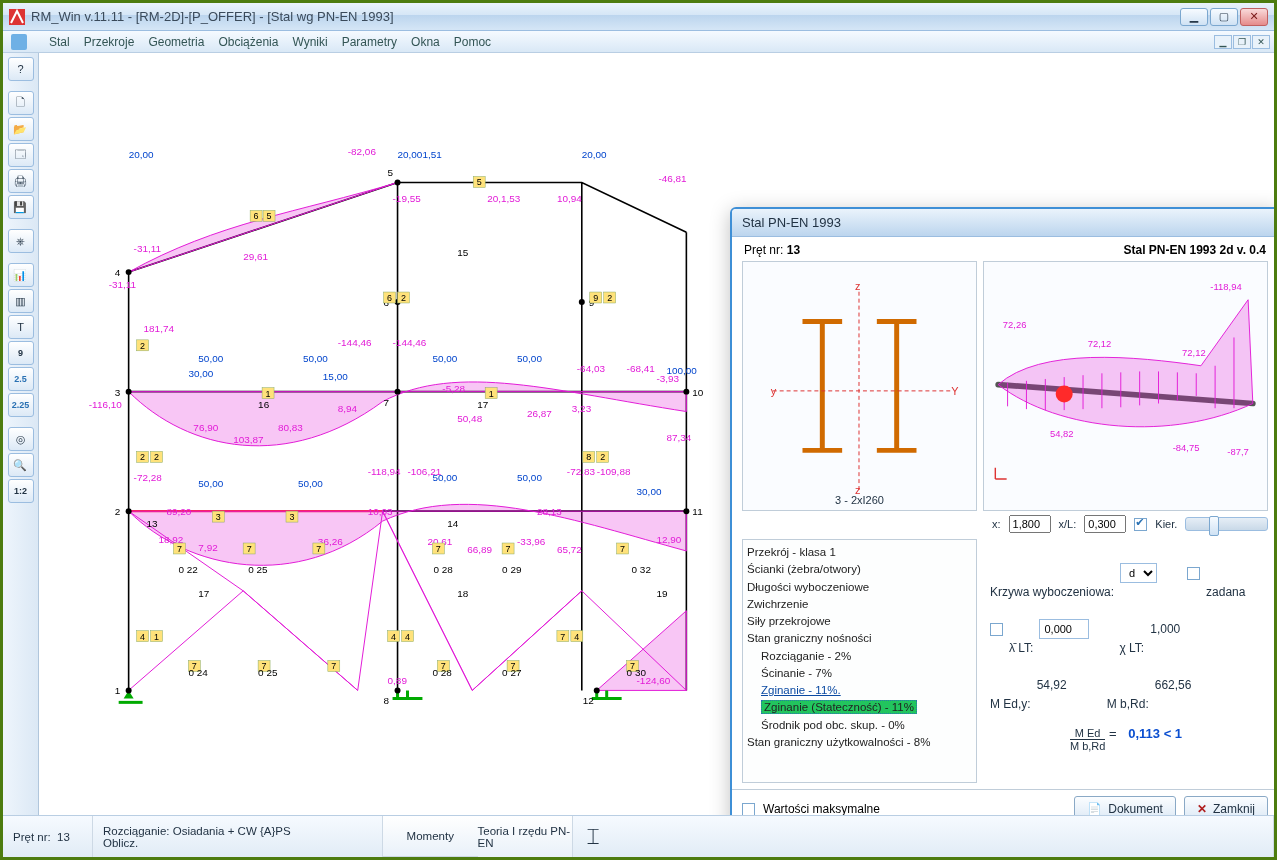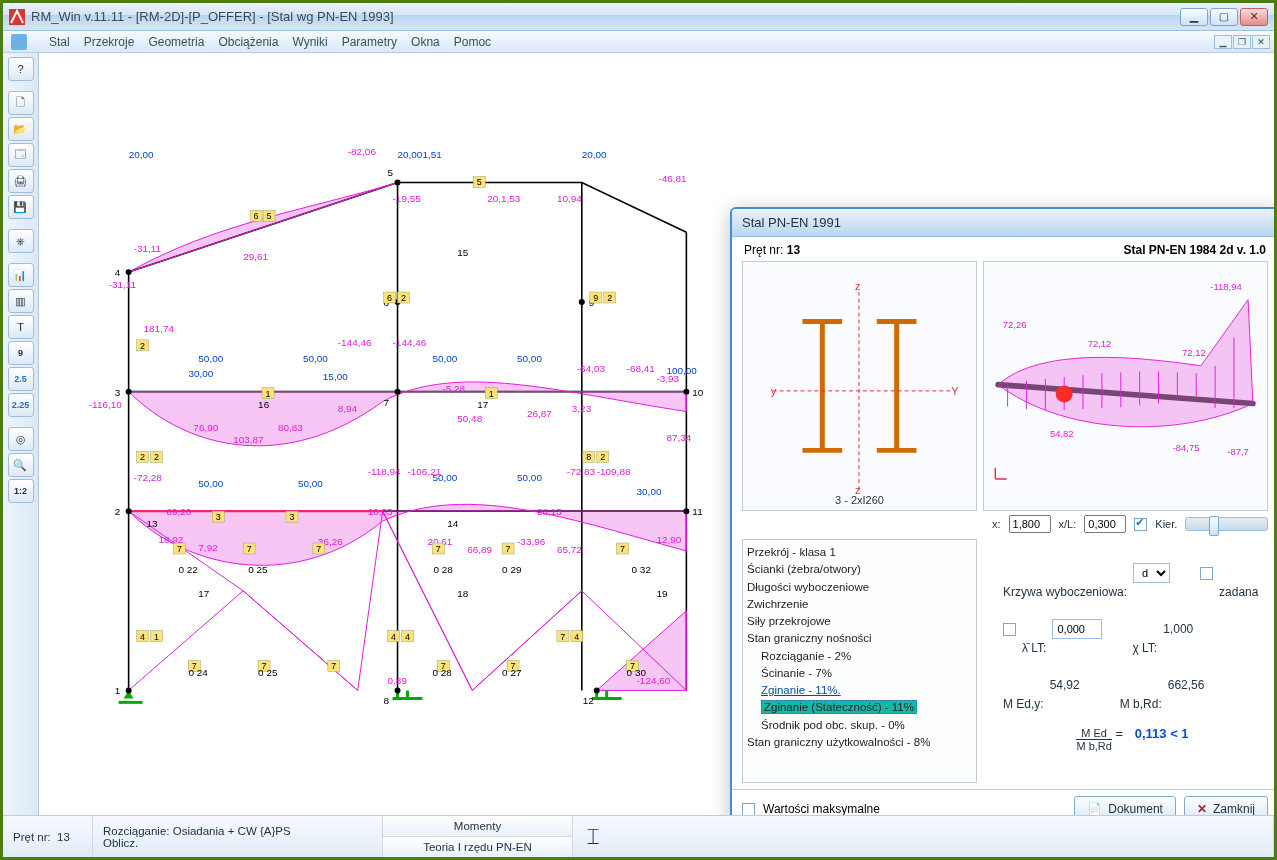--- a/index.html
+++ b/index.html
@@ -43,44 +43,44 @@
 .panel.moment  { flex:1; }
 .panel .caption { position:absolute; bottom:4px; left:0; right:0; text-align:center; font-size:11px; color:#234; }
 .panel svg { position:absolute; inset:0; }
 .slider-row { display:flex; gap:8px; align-items:center; padding:4px 10px 6px 260px; font-size:11px; color:#234; }
 .slider-row input[type=text] { width:42px; height:18px; font-size:11px; padding:0 2px; }
 .slider-row .slider { flex:1; height:14px; background:linear-gradient(#e6eef6,#c9d9e8); border:1px solid #9bbde0; border-radius:3px; position:relative; }
 .slider-row .slider::after { content:""; position:absolute; left:28%; top:-2px; width:8px; height:18px; background:linear-gradient(#f7fbff,#cfe2f4); border:1px solid #7ba7cf; border-radius:2px; }
 .chk { width:13px; height:13px; border:1px solid #7ba7cf; background:#fff; display:inline-block; vertical-align:middle; position:relative; }
 .chk.on::after { content:"✔"; position:absolute; top:-3px; left:0; font-size:11px; color:#2a71b3; }
 
-.lower { display:flex; gap:20px; padding:0 10px 6px; flex:1; }
+.lower { display:flex; gap:7px; padding:0 10px 6px; flex:1; }
 .tree { width:235px; border:1px solid #c0cdd9; background:#fdfefe; padding:4px 6px 4px 4px; font-size:11.5px; color:#222; line-height:1.5; overflow:auto; }
 .tree .ind1 { padding-left:14px; }
 .tree .link { color:#0b4aa2; text-decoration:underline; }
-.tree .sel  { background:#14b8a6; border:1px dotted #2a71b3; padding:0 2px; }
+.tree .sel  { background:#22c55e; border:1px dotted #2a71b3; padding:0 2px; }
 
 .results { flex:1; padding:4px 6px; font-size:12px; color:#234; }
 .results .row { display:flex; align-items:center; gap:6px; margin:4px 0; }
 .results label { font-size:12px;margin-top:38px; }
 .results select, .results input[type=text] { height:20px; font-size:11px; border:1px solid #9bbde0; background:#fff; padding:0 4px; }
 .results .eq { text-align:center; margin-top:6px; font-size:13px; }
 .results .eq .frac { display:inline-block; vertical-align:middle; text-align:center; font-size:11px; line-height:1.1; }
 .results .eq .frac .num { border-bottom:1px solid #234; padding:0 4px;margin-top:10px; }
 .results .eq .val { color:#0a4ed0; font-weight:bold; margin-left:8px;margin-top:6px; }
 
 .dlg-footer { display:flex; align-items:center; gap:8px; border-top:1px solid #c0cdd9; padding:6px 10px; }
 .dlg-footer .btn { height:26px; padding:0 12px; border:1px solid #8aa9c6; background:linear-gradient(#fbfdff,#dbe8f5); border-radius:3px; display:flex; align-items:center; gap:6px; font-size:12px; color:#234; }
 .dlg-footer .btn .x { color:#b02020; font-weight:bold; }
 .dlg-footer .spacer { flex:1; }
 
 
 .statusbar { height:42px; background:linear-gradient(#f6faff,#e1ecf6); border-top:1px solid #b9cee3; display:flex; align-items:stretch; font-size:11.5px; color:#234; }
 .statusbar .cell { border-right:1px solid #cdd9e5; padding:4px 10px; display:flex; flex-direction:column; justify-content:center; }
-.statusbar .tabs { border-right:1px solid #cdd9e5; display:flex; flex-direction:column; width:190px; }
+.statusbar .tabs { border-right:1px solid #cdd9e5; display:flex; width:190px; }
 .statusbar .tabs div { flex:1; display:flex; align-items:center; justify-content:center; border-bottom:1px solid #cdd9e5; background:linear-gradient(#fff,#e9f1f9); }
 .statusbar .tabs div:last-child { border-bottom:none; }
 .statusbar .iconcell { width:40px; display:flex; align-items:center; justify-content:center; }
 
 
 .mag { stroke:#e21bd7; fill:none; }
 .magfill { stroke:#e21bd7; fill:rgba(226,27,215,.25); }
 .blk { stroke:#000; stroke-width:1.6; fill:none; }
 .blue { fill:#0044cc; font-size:10px; }
 .magtxt { fill:#e21bd7; font-size:10px; }
@@ -417,24 +417,24 @@
           <text x="595" y="522">0 32</text>
           <text x="150" y="626">0 24</text>
           <text x="220" y="626">0 25</text>
           <text x="395" y="626">0 28</text>
           <text x="465" y="626">0 27</text>
           <text x="590" y="626">0 30</text>
         </g>
       </svg>
 
       <div class="dialog">
-        <div class="dlg-title">Stal PN-EN 1991</div>
+        <div class="dlg-title">Stal PN-EN 1993</div>
         <div class="dlg-header">
           <div><span>Pręt nr:</span> <b>13</b></div>
-          <b>Stal PN-EN 1984 2d v. 1.0</b>
+          <b>Stal PN-EN 1993 2d v. 0.4</b>
         </div>
         <div class="panels">
           <div class="panel section">
             <svg viewBox="0 0 235 250">
               <g stroke="#d06a00" stroke-width="5" fill="none">
                 <path d="M60 60 h40 M80 60 v130 M60 190 h40"></path>
                 <path d="M135 60 h40 M155 60 v130 M135 190 h40"></path>
               </g>
               <g stroke="#d33" stroke-dasharray="4 3" stroke-width="1">
                 <path d="M30 130 h180"></path>

